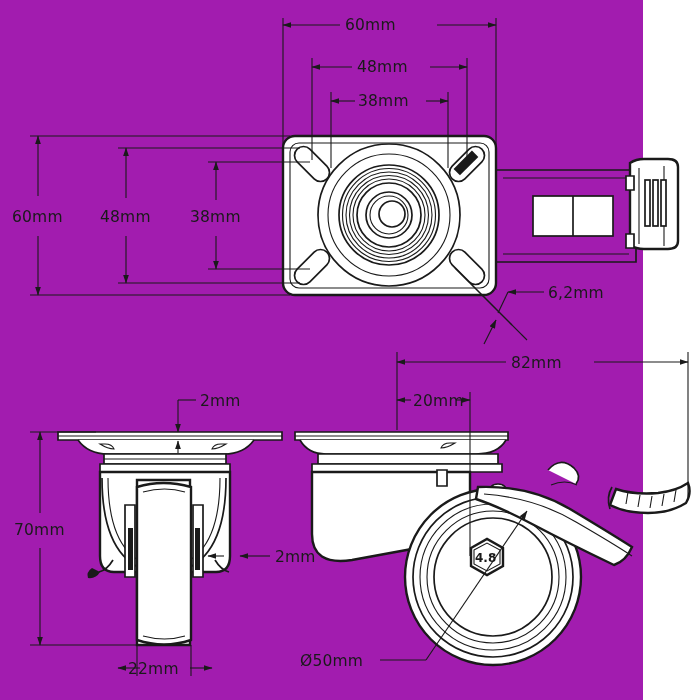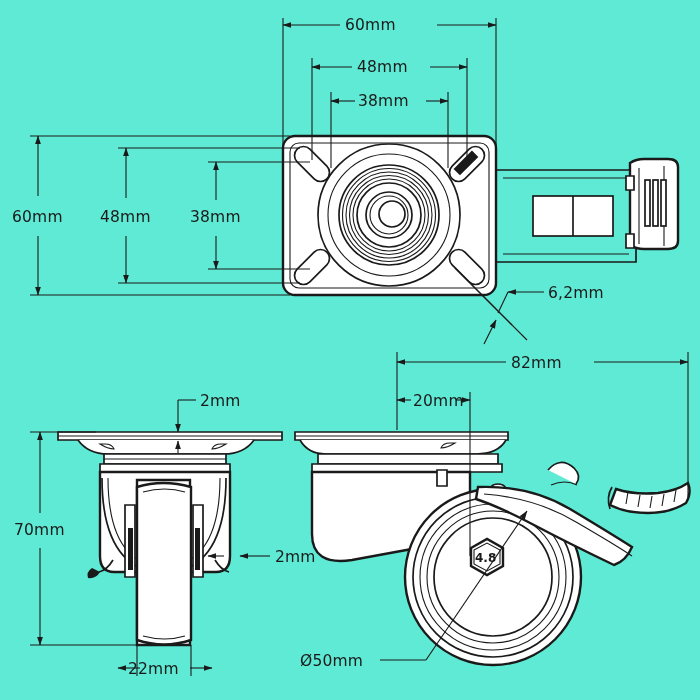--- a/index.html
+++ b/index.html
@@ -1,18 +1,18 @@
 <!DOCTYPE html>
 <html><head>
 <meta charset="utf-8">
 <style>
   html,body{margin:0;padding:0;background:#ffffff;}
   body{width:700px;height:700px;overflow:hidden;
        font-family:"DejaVu Sans","Liberation Sans",sans-serif;}
-  #stage{position:relative;width:700px;height:700px;background:#5eead4;}
+  #stage{position:relative;width:643px;height:700px;background:#a21caf;}
   svg{display:block;}
   .ln{fill:none;stroke:#1a1a1a;}
   .thin{stroke-width:1.1;}
   .med{stroke-width:1.7;}
   .thick{stroke-width:2.4;}
   .dim{fill:none;stroke:#1a1a1a;stroke-width:1.1;}
   .solidfill{fill:#1a1a1a;stroke:none;}
   .white{fill:#ffffff;}
   text.dimlabel{font-family:"DejaVu Sans","Liberation Sans",sans-serif;
       font-size:15.5px;fill:#1a1a1a;letter-spacing:0.2px;}

